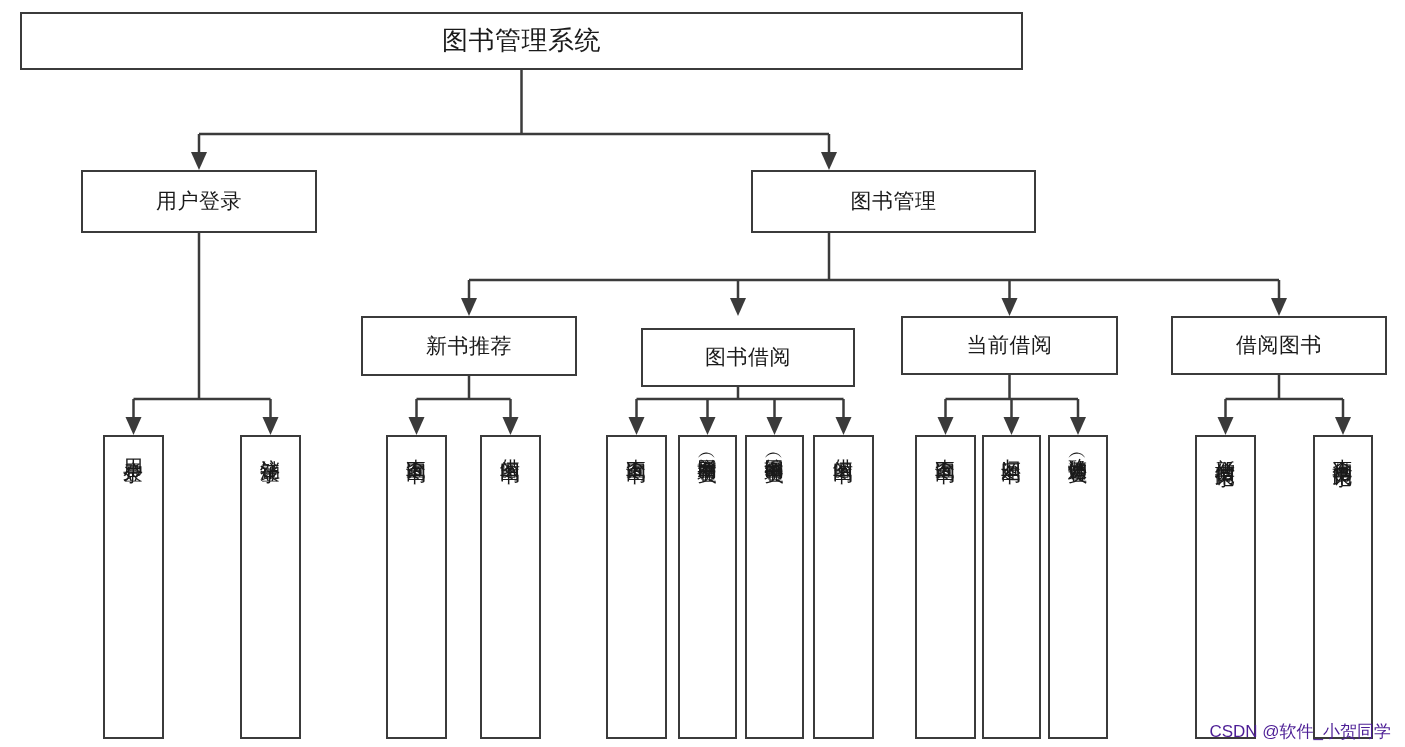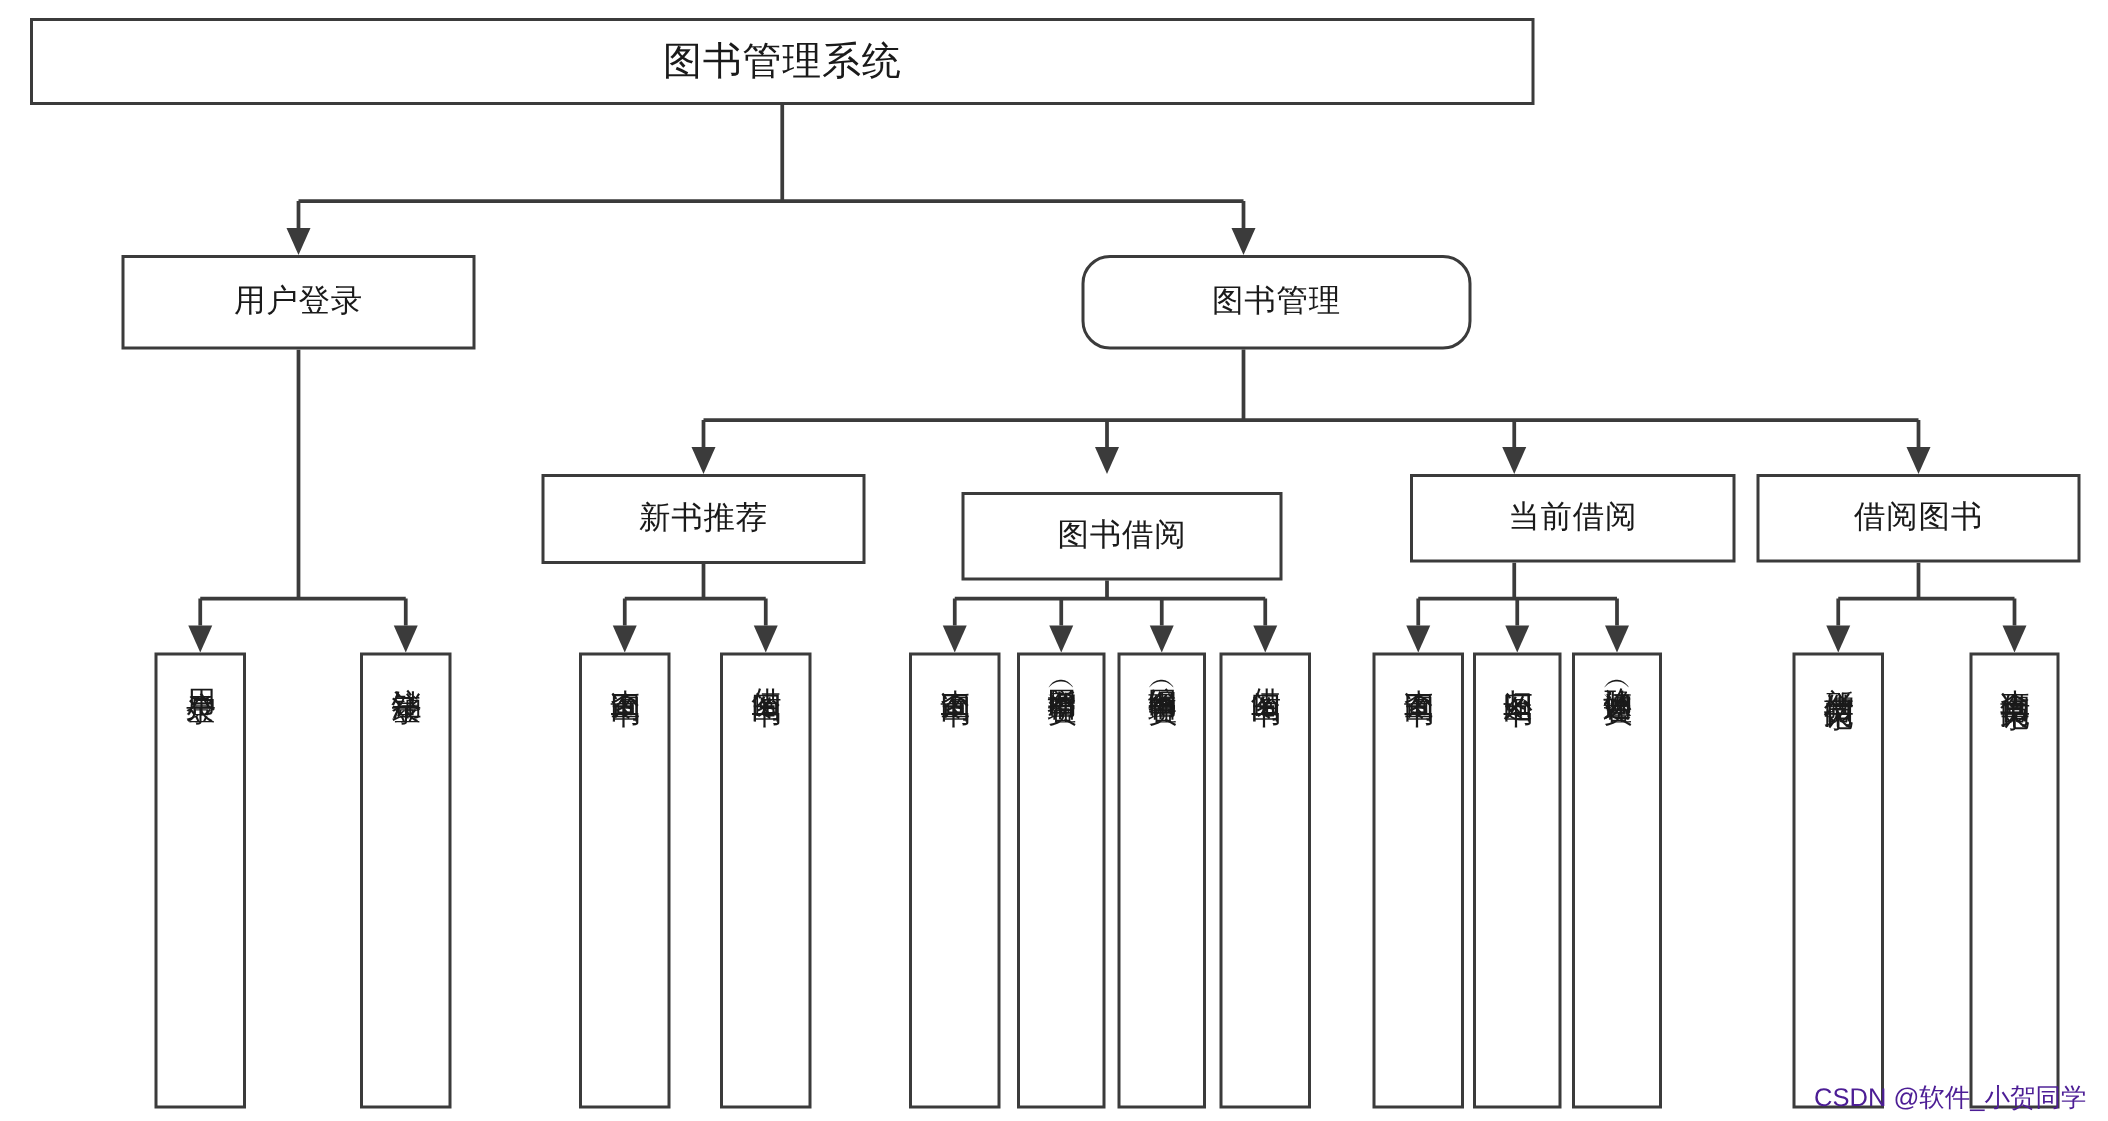--- a/index.html
+++ b/index.html
@@ -135,30 +135,30 @@
       <path d="M 1343 399 L 1343 417" stroke="#3b3b3b" stroke-width="2.5" fill="none"></path>
       <polygon points="1335,417 1351,417 1343,435" fill="#3b3b3b"></polygon>
     </svg>
   <div id="nodes-layer">
       <div class="node h root" style="left: 20px; top: 12px; width: 1003px; height: 58px;">
         <span class="node-label">图书管理系统</span>
       </div>
       <div class="node h" style="left: 81px; top: 170px; width: 236px; height: 63px;">
         <span class="node-label">用户登录</span>
       </div>
-      <div class="node h" style="left: 721px; top: 170px; width: 260px; height: 63px; border-radius: 19px;">
+      <div class="node h" style="left: 751px; top: 170px; width: 285px; height: 63px;">
         <span class="node-label">图书管理</span>
       </div>
       <div class="node h" style="left: 361px; top: 316px; width: 216px; height: 60px;">
         <span class="node-label">新书推荐</span>
       </div>
       <div class="node h" style="left: 631px; top: 328px; width: 214px; height: 59px; margin-left: 10px;">
         <span class="node-label">图书借阅</span>
       </div>
-      <div class="node h" style="left: 901px; top: 316px; width: 217px; height: 59px; margin-left: 39px;">
+      <div class="node h" style="left: 901px; top: 316px; width: 217px; height: 59px;">
         <span class="node-label">当前借阅</span>
       </div>
       <div class="node h" style="left: 1171px; top: 316px; width: 216px; height: 59px;">
         <span class="node-label">借阅图书</span>
       </div>
       <div class="node v" style="left: 103px; top: 435px; width: 61px; height: 304px;">
         <span class="node-label">用户登录</span>
       </div>
       <div class="node v" style="left: 240px; top: 435px; width: 61px; height: 304px;">
         <span class="node-label">注销登录</span>

